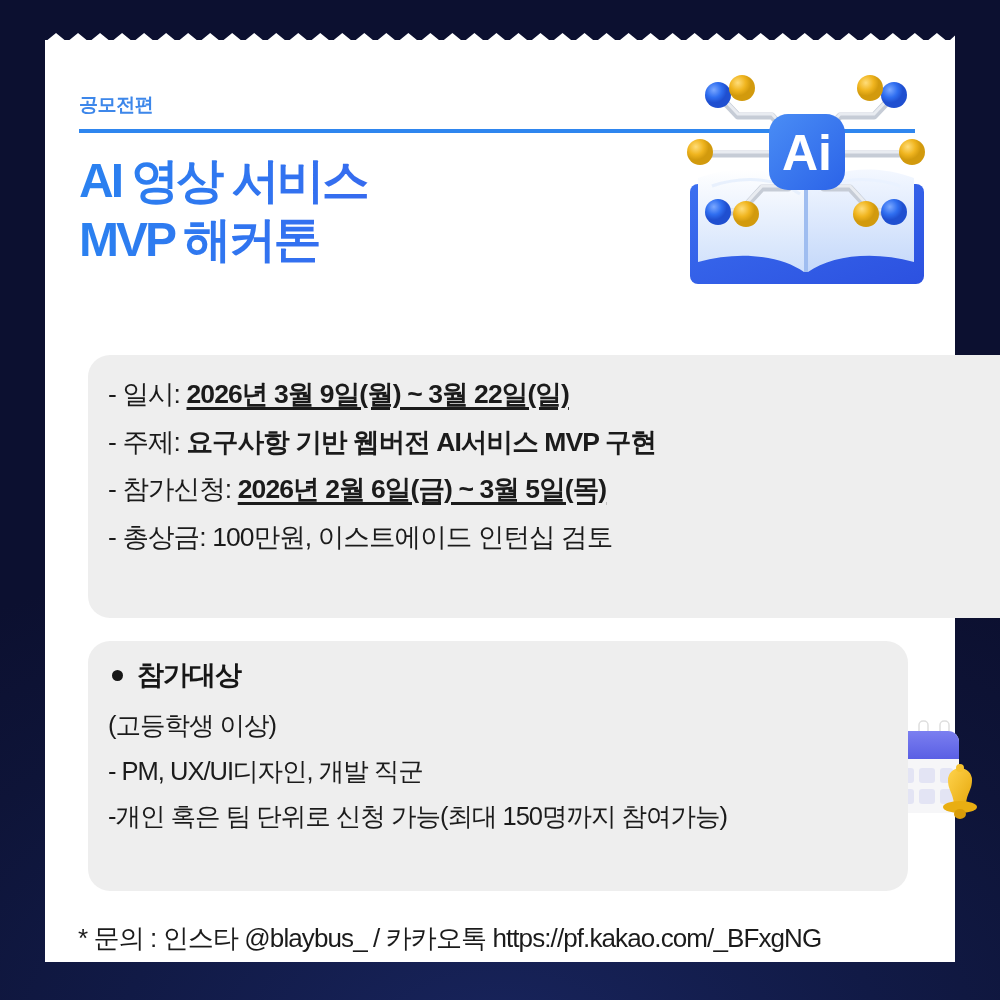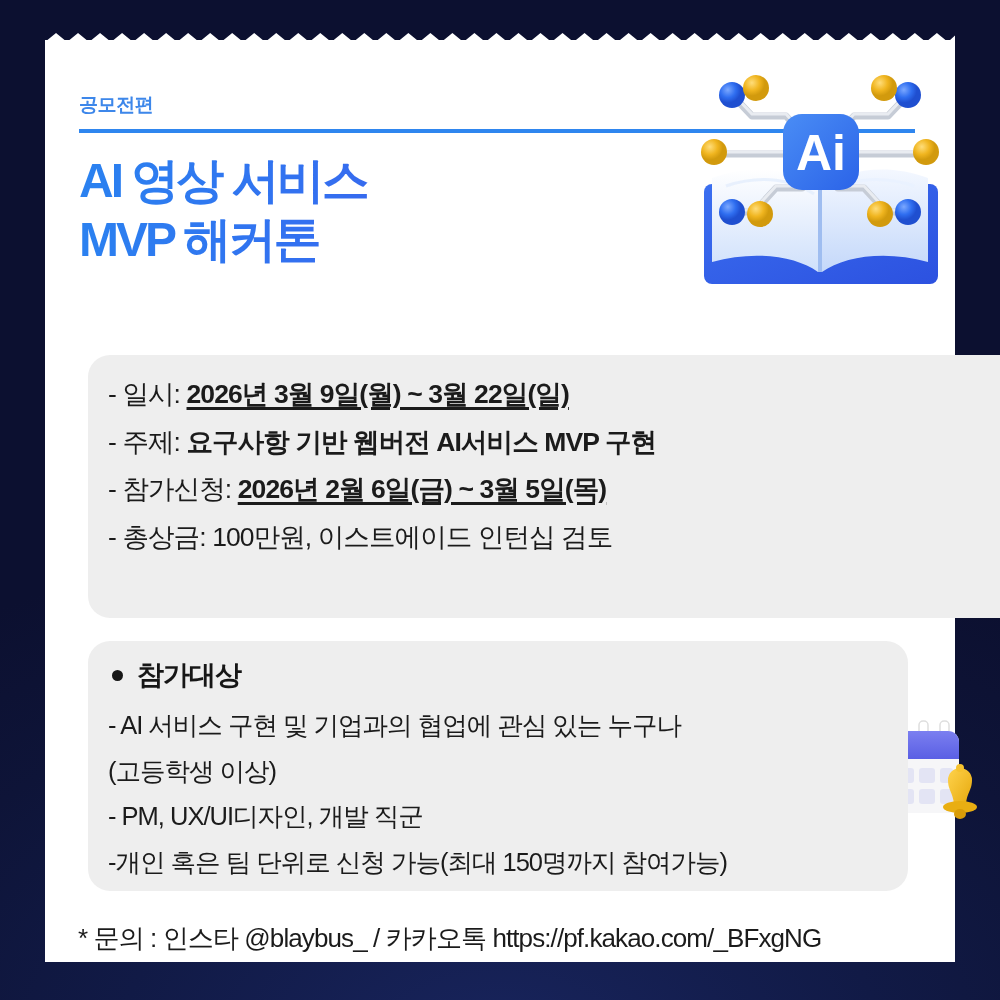--- a/index.html
+++ b/index.html
@@ -98,21 +98,21 @@
     -webkit-background-clip: text;
     background-clip: text;
     color: transparent;
     -webkit-text-fill-color: transparent;
     white-space: pre-line;
   }
 
   
   #ai-art {
     position: absolute;
-    left: 690px;
+    left: 676px;
     top: 66px;
     width: 260px;
     height: 232px;
   }
 
   
   .info-box {
     position: absolute;
     background: #eeeeee;
     border-radius: 22px;
@@ -367,21 +367,20 @@
     </div>
   </div>
 
   <div class="info-box" id="box-target">
     <div id="target-head">
       <span class="dot"></span>
       <span>참가대상</span>
     </div>
 
     <div id="target-list">
-      <div class="t-line">- AI 서비스 구현 및 기업과의 협업에 관심 있는 누구나</div>
       <div class="t-line">(고등학생 이상)</div>
       <div class="t-line">- PM, UX/UI디자인, 개발 직군</div>
       <div class="t-line">-개인 혹은 팀 단위로 신청 가능(최대 150명까지 참여가능)</div>
     </div>
 
   </div>
 
   <div id="footer">* 문의 : 인스타 @blaybus_ / 카카오톡 https://pf.kakao.com/_BFxgNG</div>
 
 </div>

